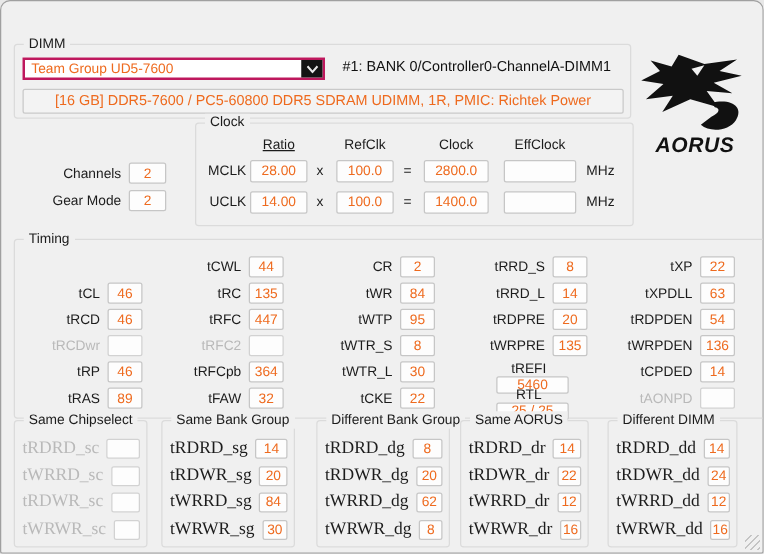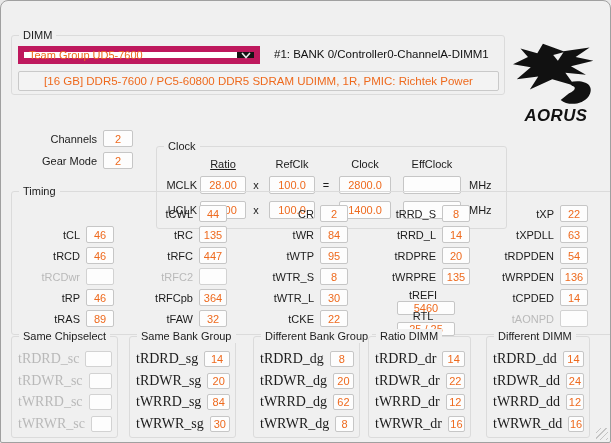--- a/index.html
+++ b/index.html
@@ -14,21 +14,21 @@
     overflow:hidden;font-family:"Liberation Sans",sans-serif;color:#1c1c1c;
   }
   
   .titlebar{position:absolute;top:0;left:0;right:0;height:28px;}
   .title{position:absolute;left:10px;top:0;line-height:28px;font-size:13px;color:var(--accent);white-space:nowrap;}
   .close-btn{position:absolute;right:9px;top:5px;width:20px;height:20px;display:flex;align-items:center;justify-content:center;cursor:pointer;}
   
   .grp{position:absolute;border:1px solid #dbdbdb;border-radius:3px;}
   .glabel{position:absolute;top:-8px;left:7px;background:var(--winbg);padding:0 4px;font-size:11px;line-height:14px;white-space:nowrap;color:#1c1c1c;}
   
-  .combo{position:absolute;background:#ffffff;border:6px solid #be185d;display:flex;align-items:center;box-sizing:border-box;cursor:pointer;}
+  .combo{position:absolute;background:#ffffff;border:2px solid #be185d;display:flex;align-items:center;box-sizing:border-box;cursor:pointer;}
   .combo-text{flex:1;font-size:11px;color:var(--accent);padding-left:5px;white-space:nowrap;overflow:hidden;}
   .combo-btn{width:17px;align-self:stretch;background:#141414;display:flex;align-items:center;justify-content:center;}
   
   .vbox{background:#fdfdfd;border:1px solid #c6c6c6;border-radius:2px;color:var(--accent);
         font-size:11px;display:flex;align-items:center;justify-content:center;box-sizing:border-box;white-space:nowrap;}
   
   .cell{position:absolute;display:flex;align-items:center;}
   .cell .lbl{flex:1;text-align:right;font-size:11px;padding-right:6px;white-space:nowrap;}
   .cell .vbox{width:30px;height:17px;}
   
@@ -89,21 +89,21 @@
 
   <div class="cell" style="left:24px;top:129px;width:108px;">
     <div class="lbl">Channels</div>
     <div class="vbox">2</div>
   </div>
   <div class="cell" style="left:24px;top:151px;width:108px;">
     <div class="lbl">Gear Mode</div>
     <div class="vbox">2</div>
   </div>
 
-  <div class="grp" style="left:155px;top:97px;width:349px;height:81px;margin-top:48px;">
+  <div class="grp" style="left:155px;top:97px;width:349px;height:81px;">
     <div class="glabel">Clock</div>
     <div class="chead" style="left:43px;top:11px;width:46px;text-decoration:underline;">Ratio</div>
     <div class="chead" style="left:112px;top:11px;width:46px;">RefClk</div>
     <div class="chead" style="left:182px;top:11px;width:52px;">Clock</div>
     <div class="chead" style="left:246px;top:11px;width:58px;">EffClock</div>
 
     <div class="ctext" style="left:2px;top:32px;width:38px;text-align:right;">MCLK</div>
     <div class="vbox cbox" style="left:43px;top:29px;width:46px;height:18px;">28.00</div>
     <div class="ctext" style="left:92px;top:32px;width:14px;text-align:center;">x</div>
     <div class="vbox cbox" style="left:112px;top:29px;width:46px;height:18px;">100.0</div>
@@ -259,25 +259,25 @@
   </div>
 
   <div class="grp" style="left:10px;top:335px;width:105px;height:100px;">
     <div class="glabel">Same Chipselect</div>
     <div class="brows">
       <div class="brow">
           <div class="lbl dis">tRDRD_sc</div>
           <div class="vbox disbox"></div>
         </div>
       <div class="brow">
+          <div class="lbl dis">tWRRD_sc</div>
+          <div class="vbox disbox"></div>
+        </div>
+      <div class="brow">
           <div class="lbl dis">tRDWR_sc</div>
-          <div class="vbox disbox"></div>
-        </div>
-      <div class="brow">
-          <div class="lbl dis">tWRRD_sc</div>
           <div class="vbox disbox"></div>
         </div>
       <div class="brow">
           <div class="lbl dis">tWRWR_sc</div>
           <div class="vbox disbox"></div>
         </div>
     </div>
   </div>
 
   <div class="grp" style="left:128px;top:335px;width:105px;height:100px;">
@@ -318,21 +318,21 @@
           <div class="vbox">62</div>
         </div>
       <div class="brow">
           <div class="lbl">tWRWR_dg</div>
           <div class="vbox">8</div>
         </div>
     </div>
   </div>
 
   <div class="grp" style="left:367px;top:335px;width:101px;height:100px;">
-    <div class="glabel">Ratio DIMM</div>
+    <div class="glabel">Same AORUS</div>
     <div class="brows">
       <div class="brow">
           <div class="lbl">tRDRD_dr</div>
           <div class="vbox">14</div>
         </div>
       <div class="brow">
           <div class="lbl">tRDWR_dr</div>
           <div class="vbox">22</div>
         </div>
       <div class="brow">

